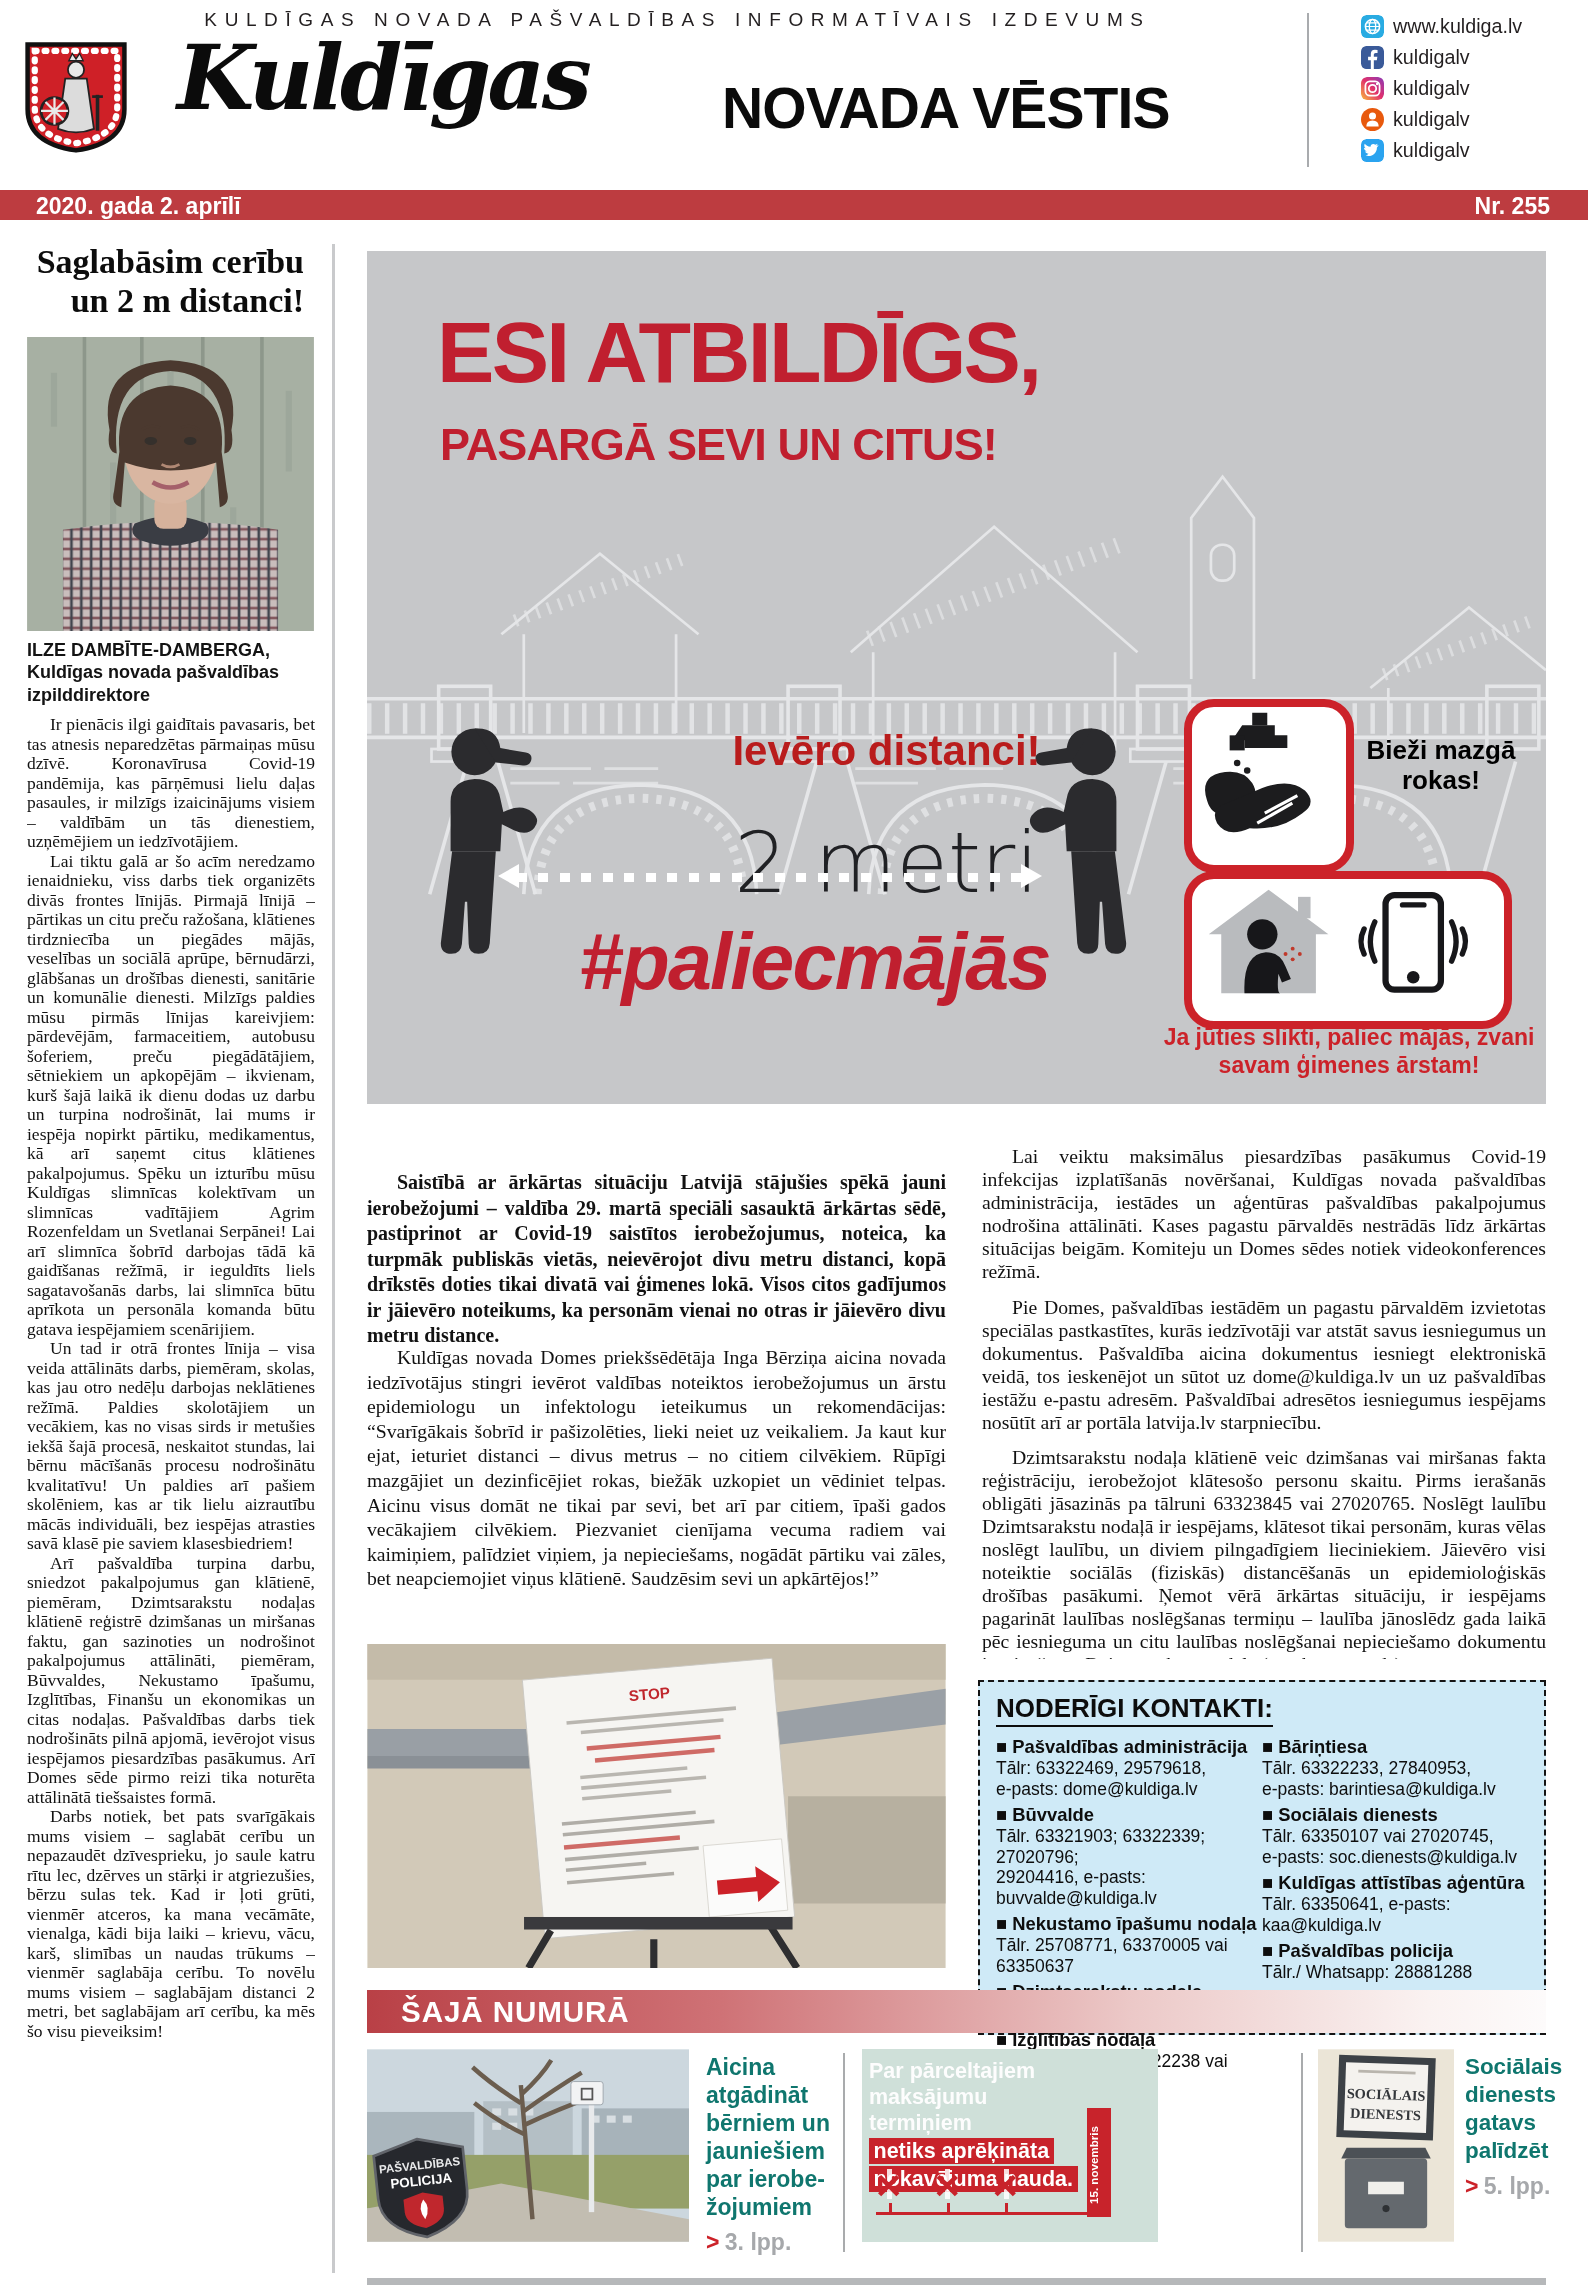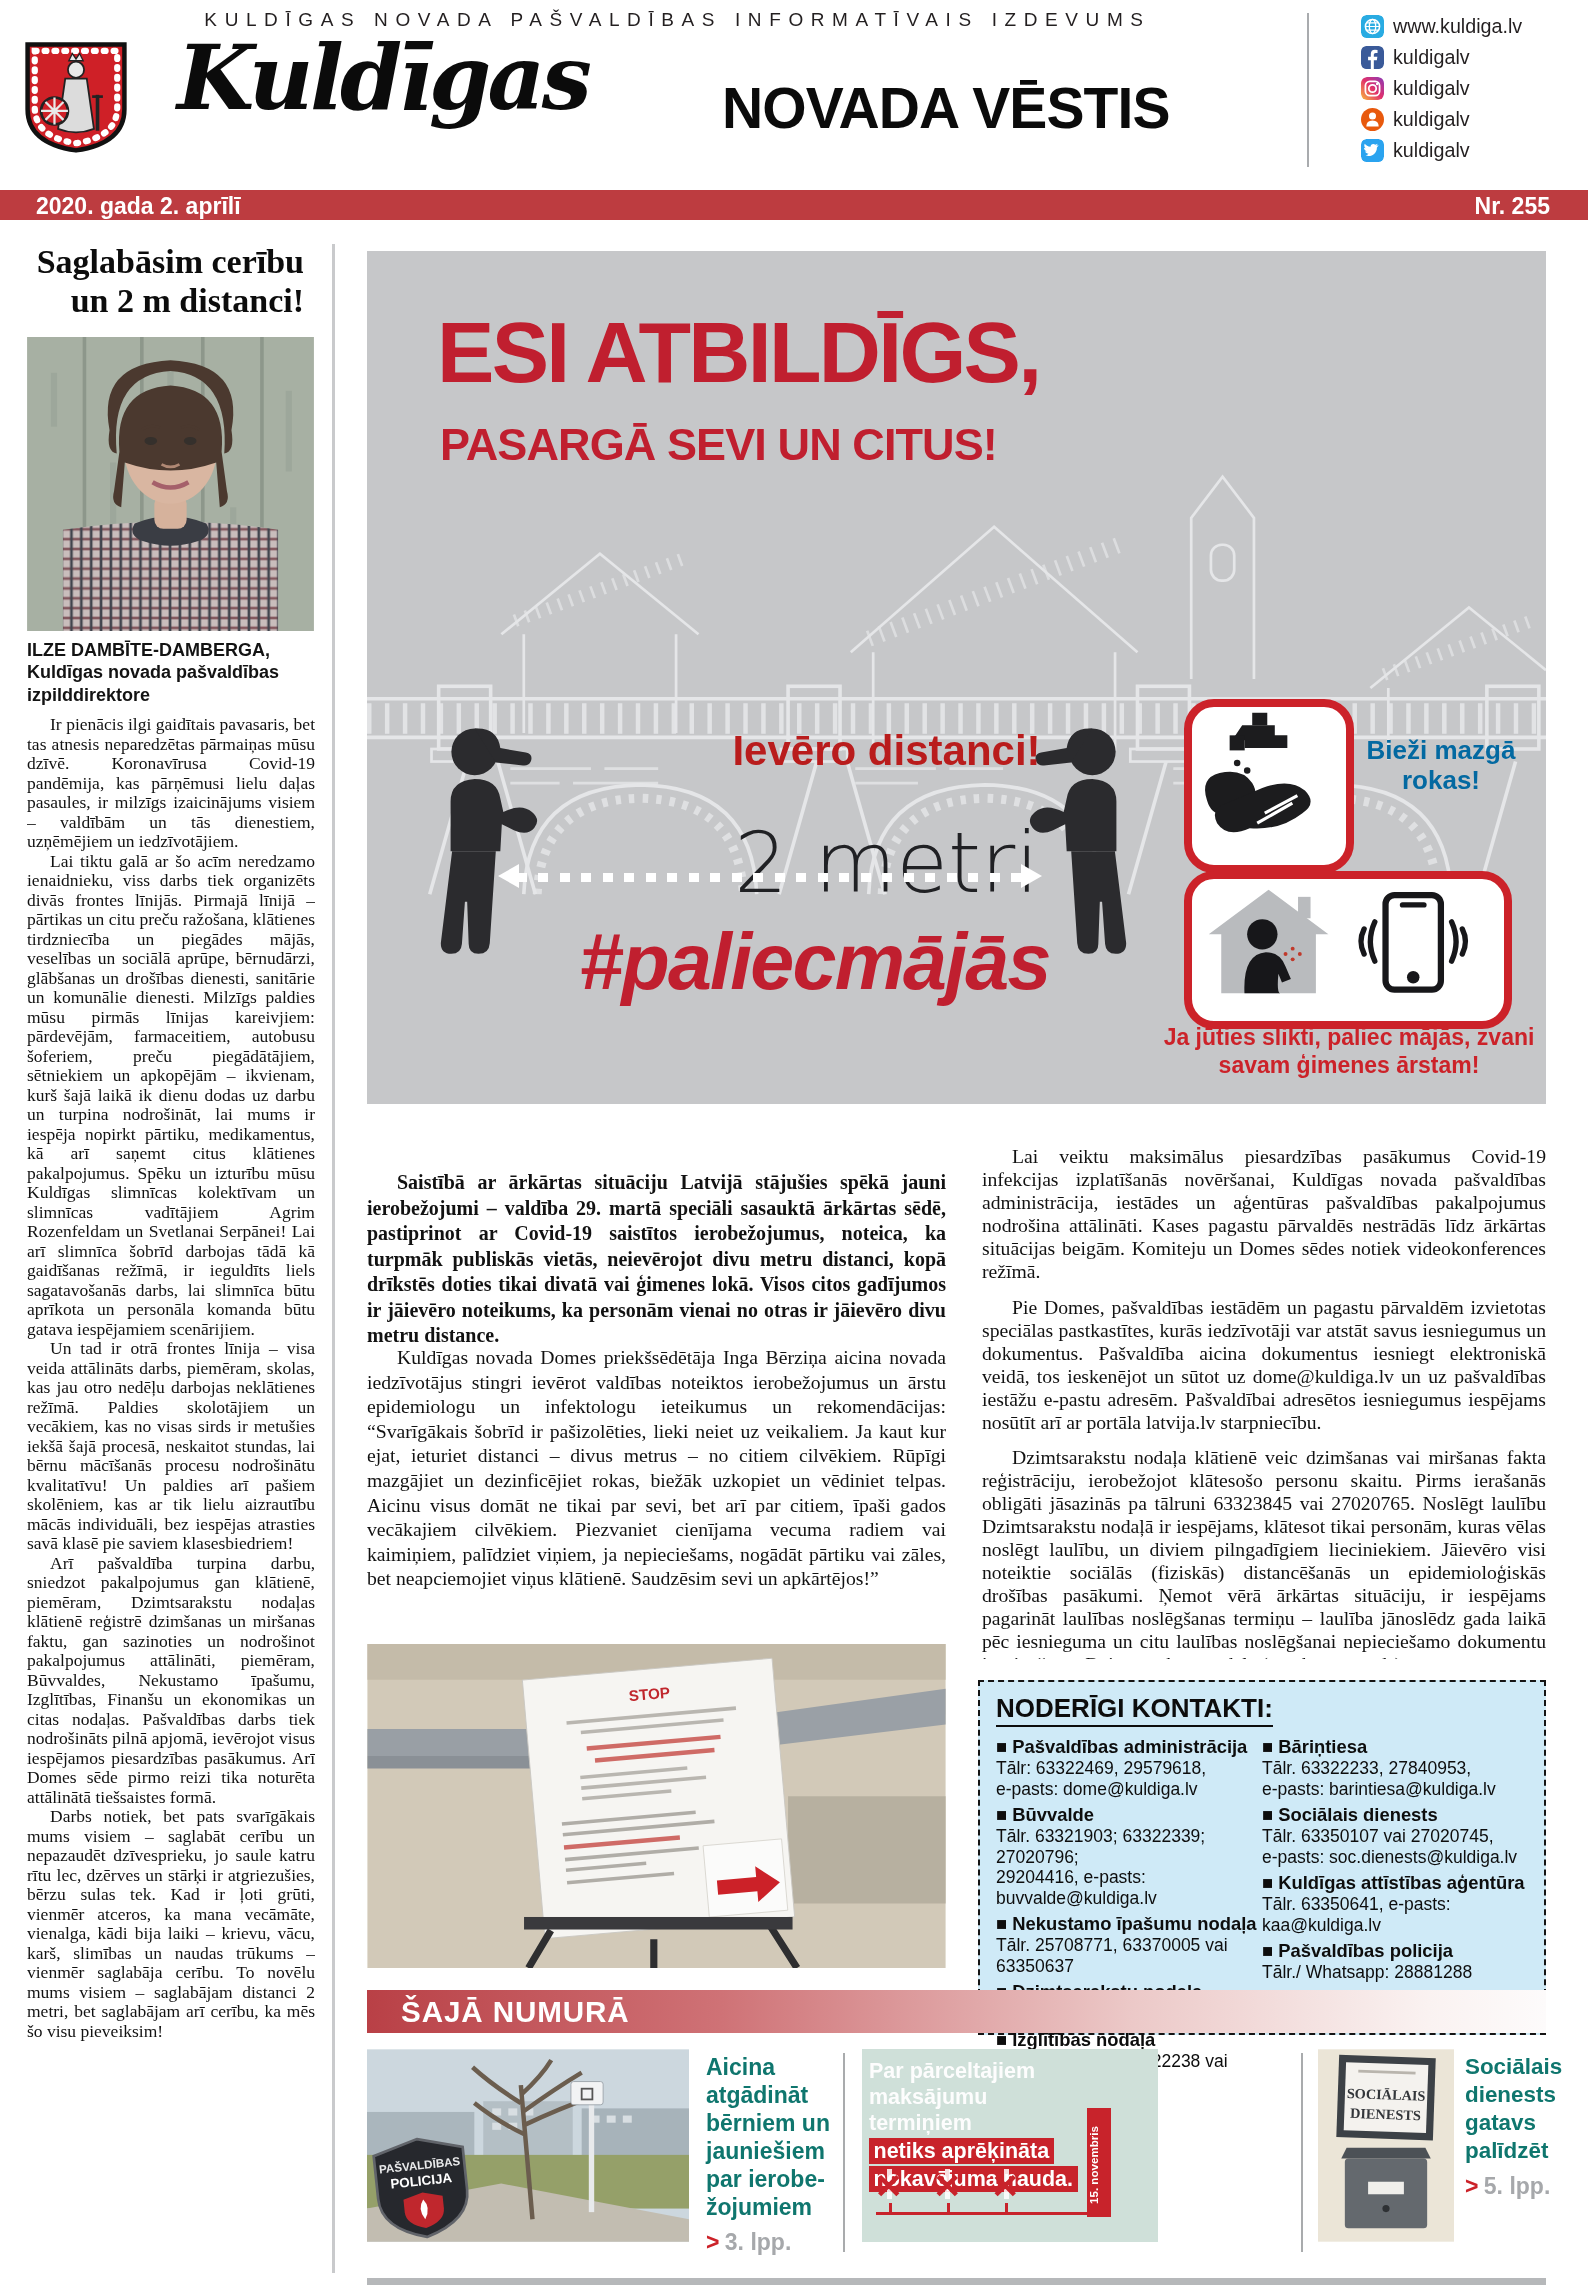--- a/index.html
+++ b/index.html
@@ -51,21 +51,21 @@
       background:repeating-linear-gradient(90deg,#fff 0 9.9px,rgba(0,0,0,0) 9.9px 21.5px);}
   .bn-ah{width:0;height:0;border-top:12.5px solid transparent;border-bottom:12.5px solid transparent;top:613px;}
   .bn-ah-l{left:131px;border-right:21.5px solid #fff;}
   .bn-ah-r{left:654px;border-left:21.5px solid #fff;}
   .bn-hash{left:161px;top:665px;width:573px;text-align:center;font-size:79px;font-weight:bold;
            font-style:italic;color:#c01f2f;letter-spacing:-1.8px;}
   .redbox{background:#fff;border:8px solid #cc2229;border-radius:30px;}
   .box-wash{left:817px;top:448px;width:154px;height:158px;}
   .box-home{left:817px;top:620px;width:312px;height:142px;}
   .bn-washlabel{left:973px;top:484px;width:202px;text-align:center;
-                font-size:26px;line-height:30px;font-weight:bold;color:#0369a1;}
+                font-size:26px;line-height:30px;font-weight:bold;color:#000000;}
   .bn-sicklabel{left:785px;top:772px;width:394px;text-align:center;
                 font-size:23px;line-height:28px;font-weight:bold;color:#cc2229;}
 
   
   .serif{font-family:"Liberation Serif",serif;text-align:justify;color:#121212;}
   .mid-lead{left:367px;top:1170px;width:579px;font-size:20px;line-height:25.5px;font-weight:bold;}
   .mid-body{left:367px;top:1345px;width:579px;font-size:19.7px;line-height:24.6px;}
   .indent{text-indent:30px;margin:0;}
   .mid-photo{left:367px;top:1644px;width:579px;height:324px;overflow:hidden;}
   .rc{left:982px;top:1145px;width:564px;height:514px;overflow:hidden;

